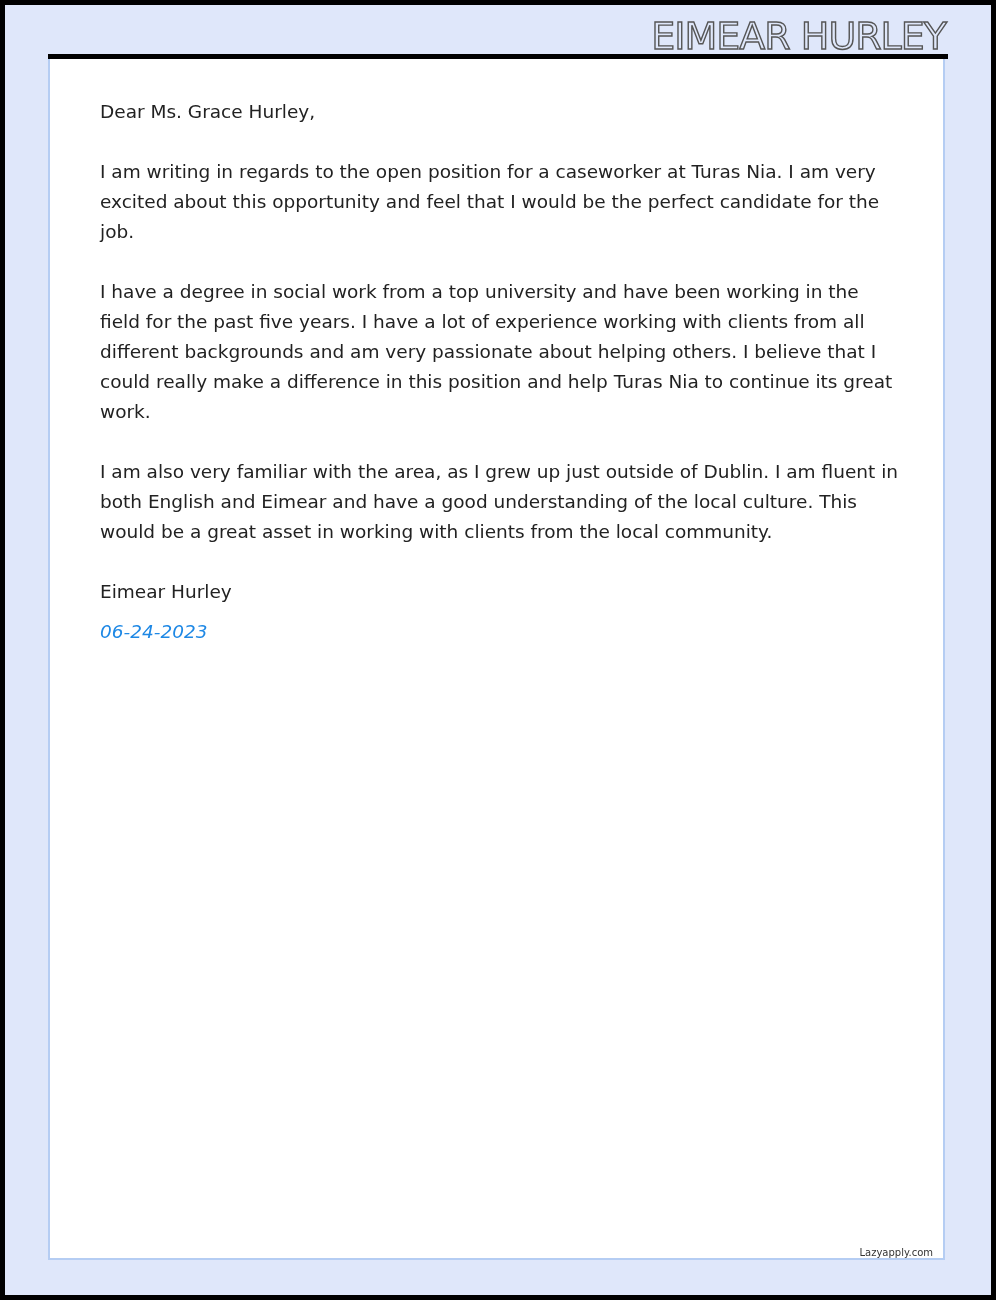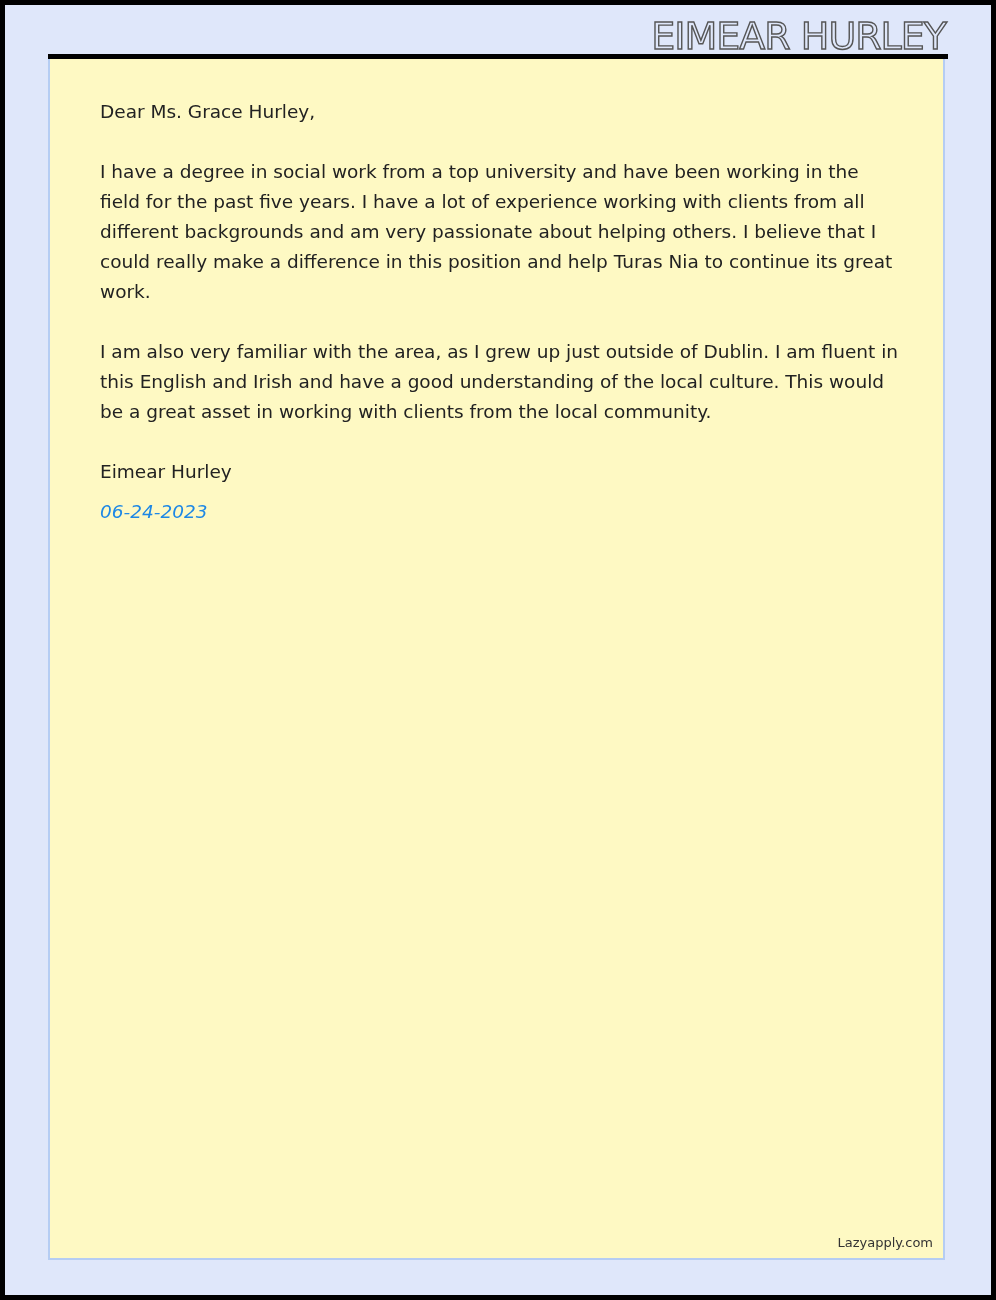--- a/index.html
+++ b/index.html
@@ -25,50 +25,51 @@
       line-height: 48px;
       white-space: nowrap;
     }
     .rule {
       position: absolute; left: 48px; top: 54px;
       width: 900px; height: 5px; background: #000;
     }
     .page {
       position: absolute; left: 48px; top: 59px;
       width: 897px; height: 1201px;
-      background: #fef9c3;
+      background: #ffffff;
       border-left: 2px solid #b5cdf3;
       border-right: 2px solid #b5cdf3;
       border-bottom: 2px solid #b5cdf3;
       box-sizing: border-box;
     }
     .body-text {
       position: absolute; left: 50px; top: 38px;
       width: 800px;
       font-size: 18.5px;
       line-height: 30px;
       color: #222;
     }
     .body-text p { margin: 0 0 30px 0; }
     .body-text p.sig { margin: 0 0 10px 0; }
     .date { color: #1e88e5; margin: 0; font-style: italic; }
     .footer {
-      position: absolute; right: 10px; bottom: 8px;
-      font-size: 13px; color: #333;
+      position: absolute; right: 10px; bottom: 0px;
+      font-size: 10px; color: #333;
     }
   </style>
 </head>
 <body>
 
 <div class="frame"></div>
 <div class="name">EIMEAR HURLEY</div>
 <div class="rule"></div>
 
 <div class="page">
   <div class="body-text">
     <p>Dear Ms. Grace Hurley,</p>
+    <p>I am writing in regards to the open position for a caseworker at Turas Nia. I am very excited about this opportunity and feel that I would be the perfect candidate for the job.</p>
     <p>I have a degree in social work from a top university and have been working in the field for the past five years. I have a lot of experience working with clients from all different backgrounds and am very passionate about helping others. I believe that I could really make a difference in this position and help Turas Nia to continue its great work.</p>
-    <p>I am also very familiar with the area, as I grew up just outside of Dublin. I am fluent in this English and Irish and have a good understanding of the local culture. This would be a great asset in working with clients from the local community.</p>
+    <p>I am also very familiar with the area, as I grew up just outside of Dublin. I am fluent in both English and Eimear and have a good understanding of the local culture. This would be a great asset in working with clients from the local community.</p>
     <p class="sig">Eimear Hurley</p>
     <p class="date">06-24-2023</p>
   </div>
   <div class="footer">Lazyapply.com</div>
 </div>
 
 </body></html>

